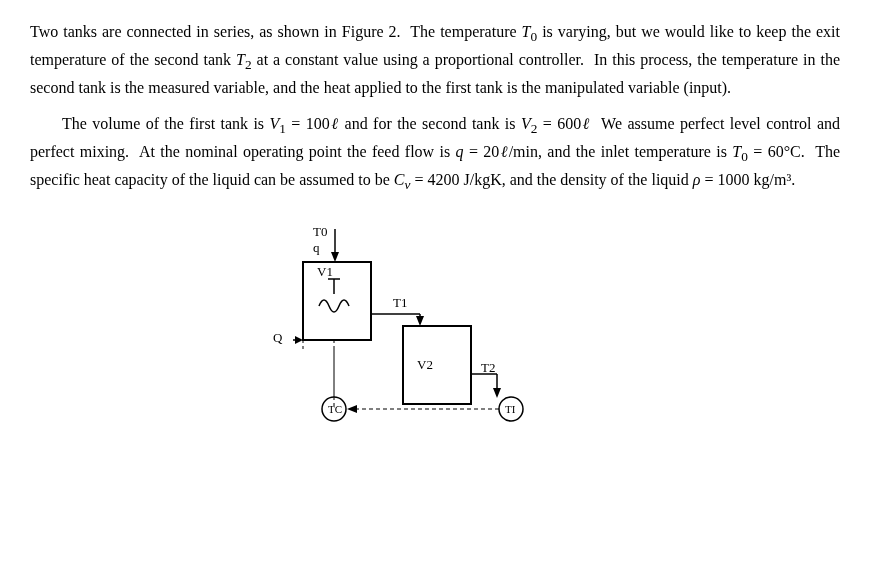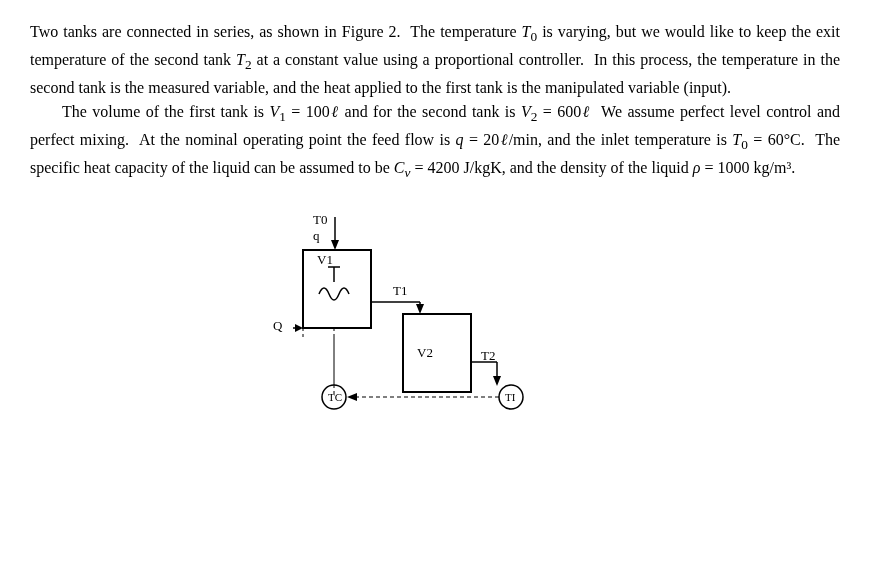--- a/index.html
+++ b/index.html
@@ -11,20 +11,21 @@
       width: 870px;
       min-height: 581px;
       padding: 20px 30px 20px 30px;
     }
     .text-block {
       line-height: 1.55;
       text-align: justify;
       margin-bottom: 0;
     }
     .paragraph {
+      margin-bottom: 12px;
     }
     .paragraph-indent {
       text-indent: 2em;
       margin-bottom: 28px;
     }
     .diagram-container {
       display: flex;
       justify-content: center;
       position: relative;
       align-items: center;

